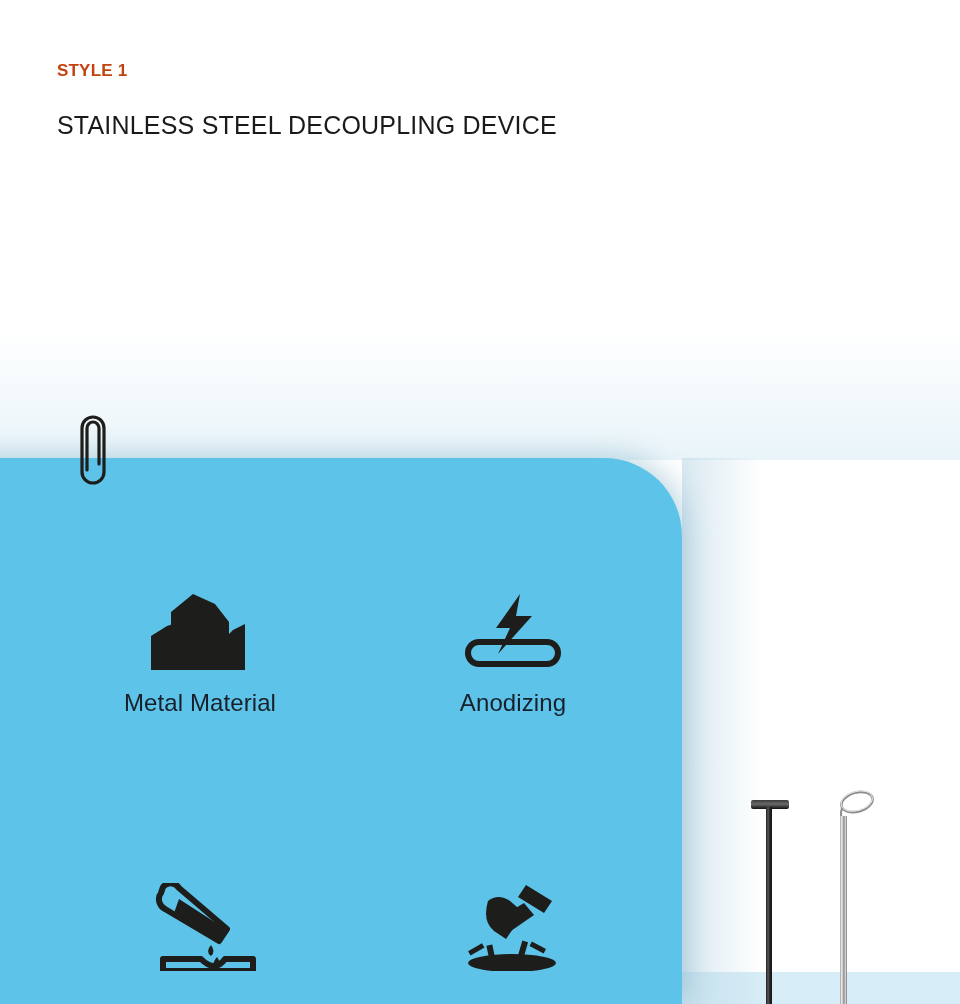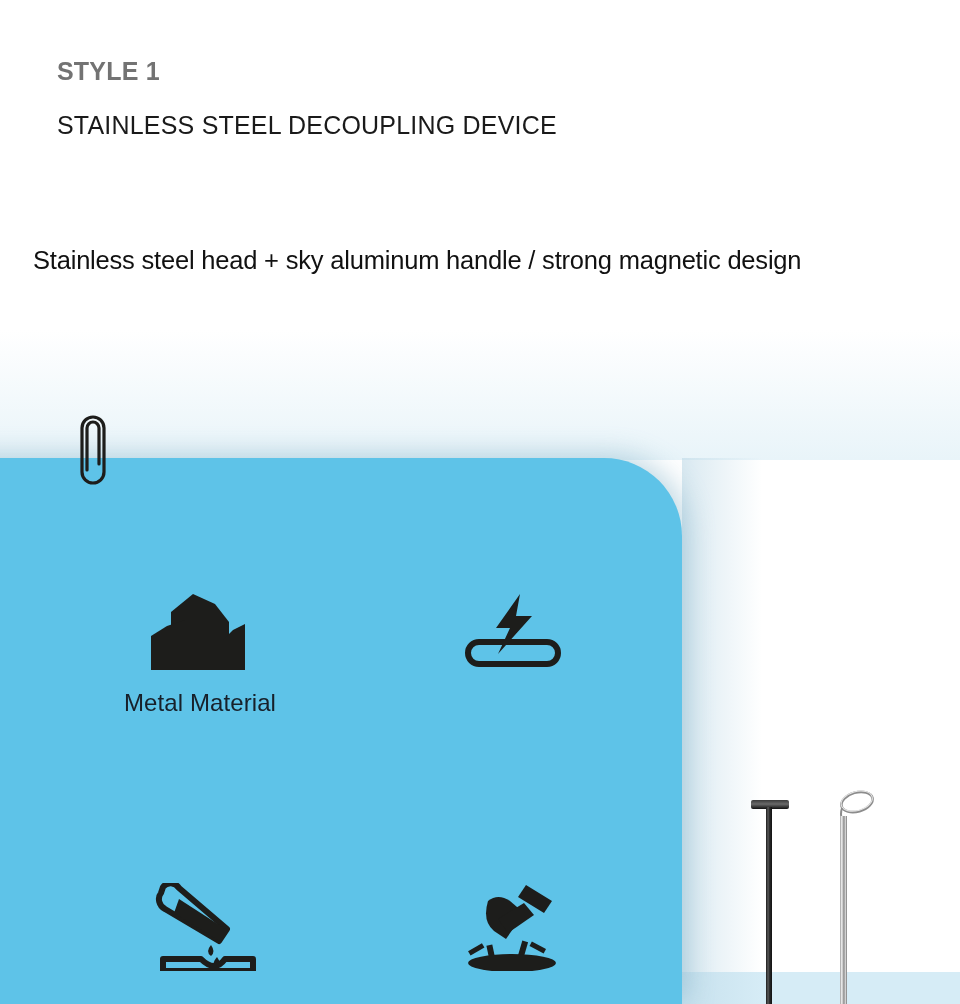--- a/index.html
+++ b/index.html
@@ -23,23 +23,23 @@
   }
 
   
   .heading-block {
     position: absolute;
     left: 57px;
     top: 54px;
     width: 860px;
   }
   .style-line {
-    font-size: 25px;
+    font-size: 17px;
     font-weight: bold;
-    color: #737373;
+    color: #c2410c;
     letter-spacing: 0.2px;
     line-height: 34px;
     margin: 0;
   }
   .product-line {
     font-size: 25px;
     font-weight: normal;
     color: #1a1a1a;
     letter-spacing: 0.2px;
     line-height: 34px;
@@ -167,21 +167,20 @@
 </head>
 <body>
 
 <div id="page">
 
   <div class="heading-block">
     <div class="style-line">STYLE 1</div>
     <div class="product-line">STAINLESS STEEL DECOUPLING DEVICE</div>
   </div>
 
-  <div class="subtitle">Stainless steel head + sky aluminum handle / strong magnetic design</div>
 
   <div class="panel-glow-top"></div>
 
   <div class="floor-band"></div>
 
   <div class="panel-shade"></div>
 
   <div class="blue-panel"></div>
 
   <div class="feature-grid">
@@ -205,20 +204,21 @@
 
     <div class="feature f1">
       <div class="feature-icon">
         <svg width="110" height="84" viewBox="0 0 110 84">
           <g fill="#1d1d1b">
             <polygon points="62,2 38,36 52,36 40,62 74,24 58,24"></polygon>
             <rect x="10" y="50" width="90" height="22" rx="11" fill="none" stroke="#1d1d1b" stroke-width="6"></rect>
           </g>
         </svg>
       </div>
+      <div class="feature-label">Anodizing</div>
     </div>
 
     <div class="feature f2">
       <div class="feature-icon">
         <svg width="118" height="88" viewBox="0 0 118 88">
           <g fill="#1d1d1b">
             <path d="M20,10 L22,4 C26,-1 34,-1 38,5 L86,46 L78,58 L24,26 C18,23 16,15 20,10 Z" fill="none" stroke="#1d1d1b" stroke-width="6" stroke-linejoin="round"></path>
             <path d="M38,16 L86,47 L78,58 L33,30 Z"></path>
             <path d="M70,62 q5,7 0,11 q-6,-4 0,-11 Z"></path>
             <path d="M76,74 q6,8 0,12 q-7,-4 0,-12 Z"></path>

